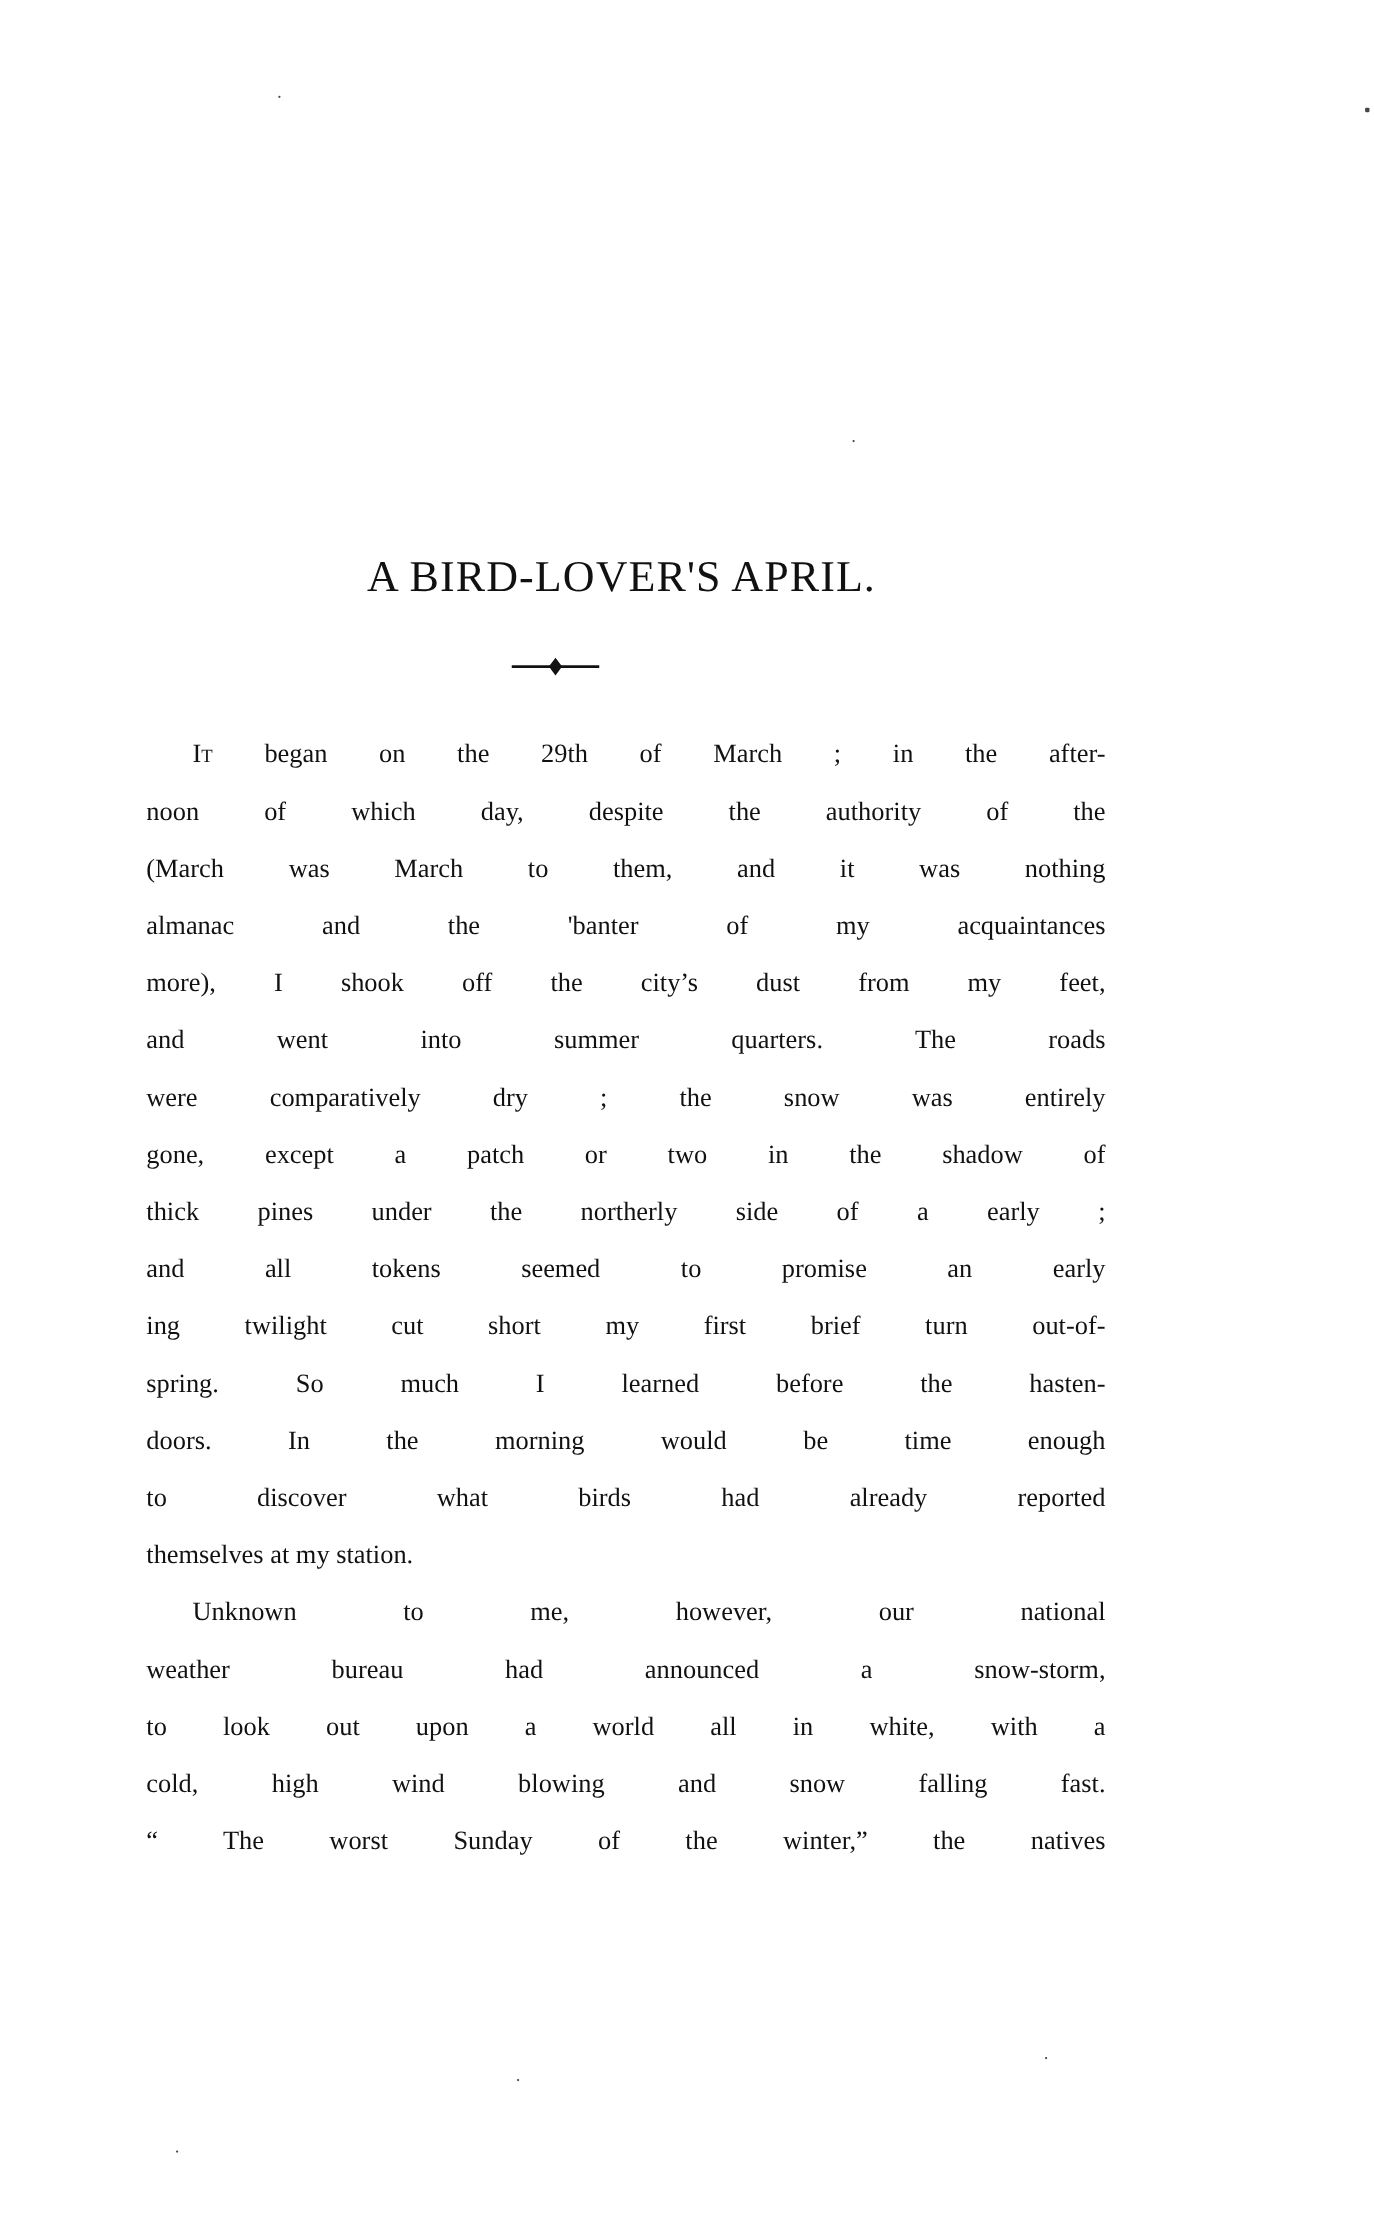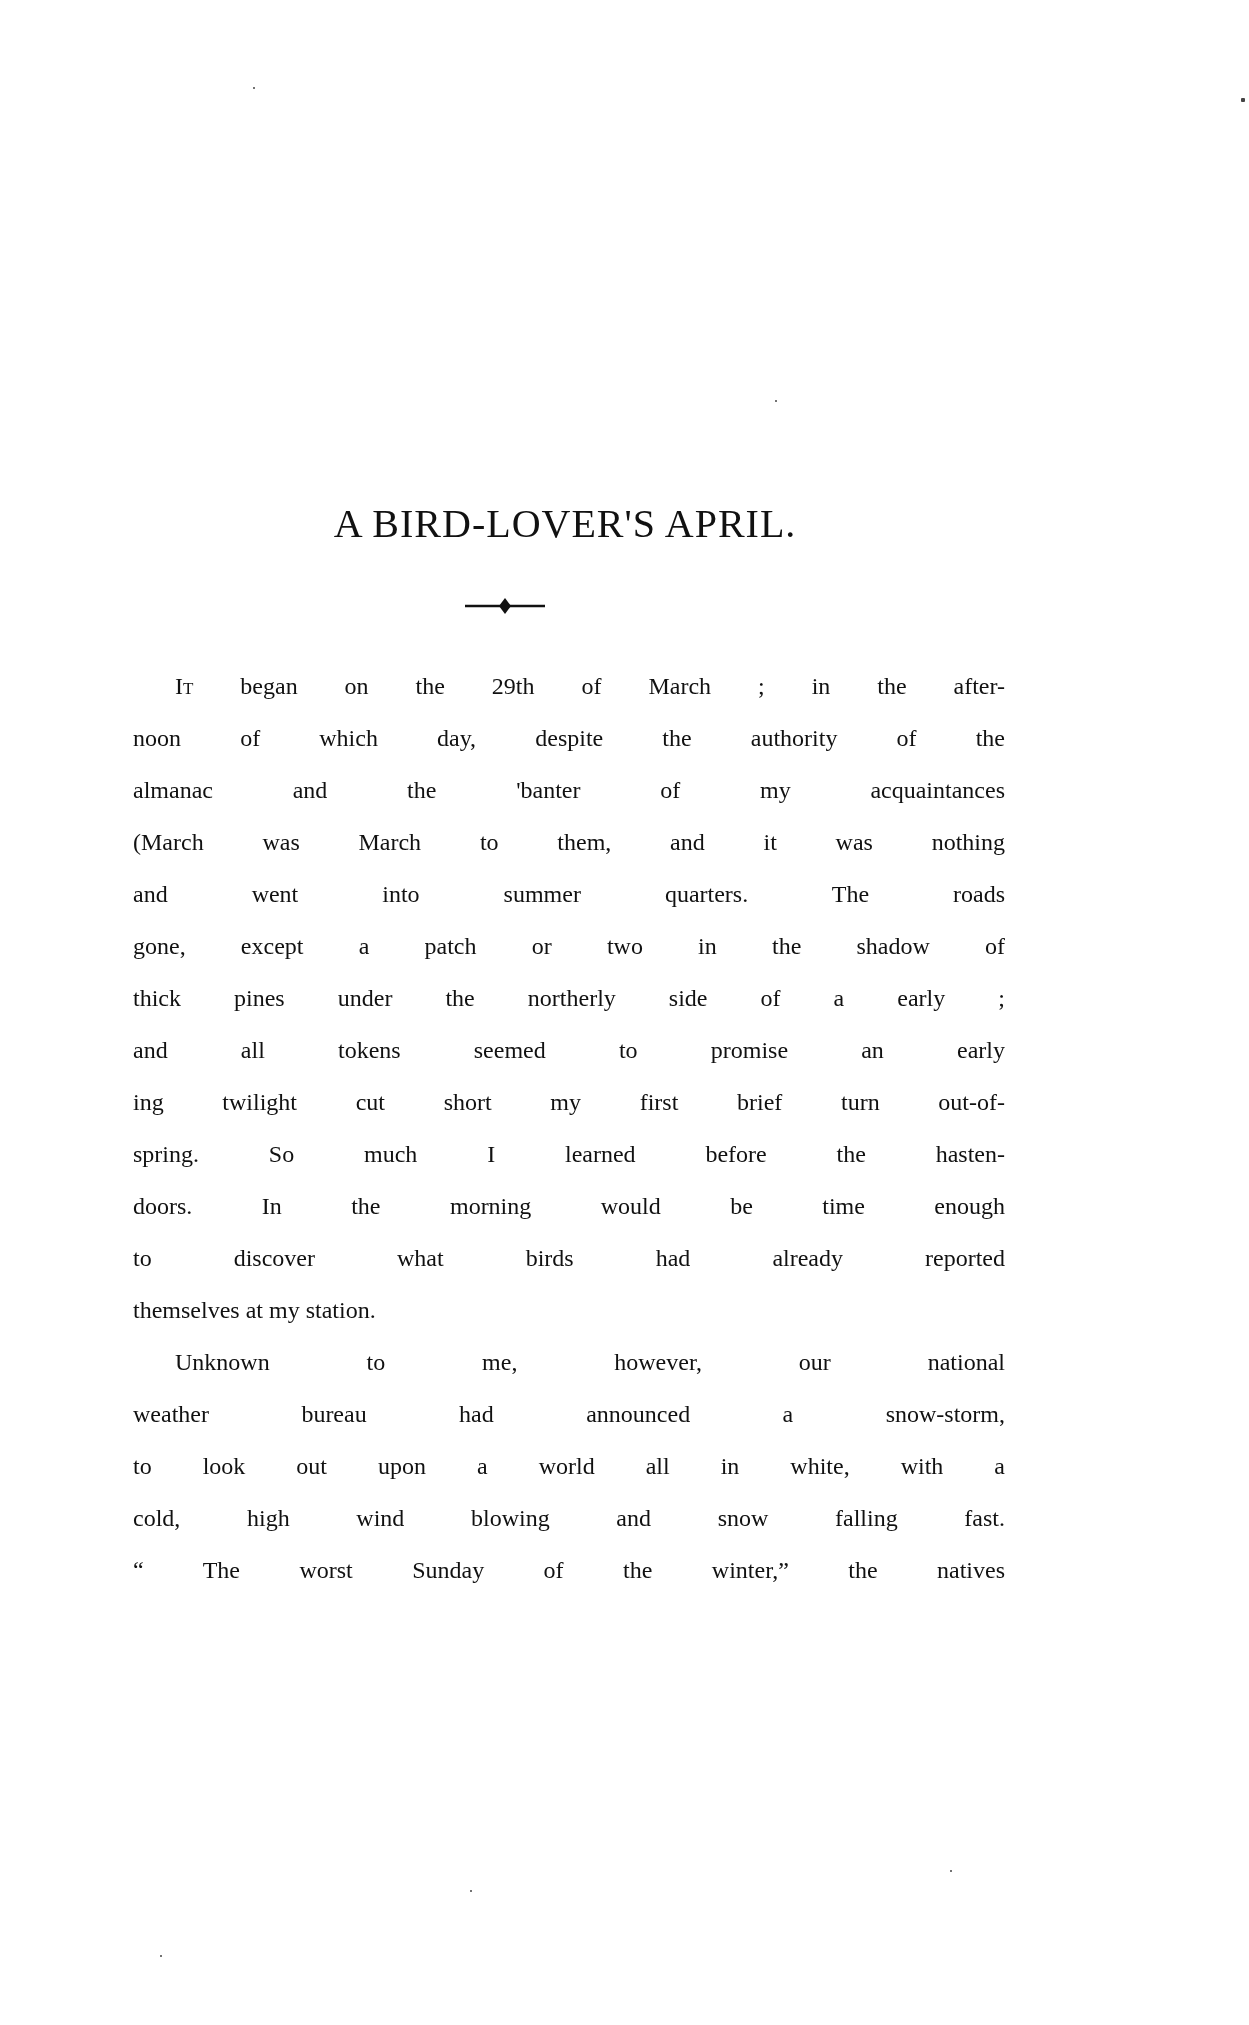--- a/index.html
+++ b/index.html
@@ -82,23 +82,25 @@
 
   <svg class="ornament" viewBox="0 0 80 20">
     <line x1="0" y1="10" x2="80" y2="10" stroke="#111" stroke-width="2.5"></line>
     <polygon points="40,2 46,10 40,18 34,10" fill="#111"></polygon>
   </svg>
 
   <div class="body-text">
     <div class="paragraph">
       <span class="line indent"><span class="smallcaps">It</span><span> began on the 29th of March ; in the after-</span></span>
       <span class="line">noon of which day, despite the authority of the</span>
+      <span class="line">(March was March to them, and it was nothing</span>
       <span class="line">almanac and the 'banter of my acquaintances</span>
-      <span class="line">(March was March to them, and it was nothing</span>
+      <span class="line">more), I shook off the city’s dust from my feet,</span>
       <span class="line">and went into summer quarters. The roads</span>
+      <span class="line">were comparatively dry ; the snow was entirely</span>
       <span class="line">gone, except a patch or two in the shadow of</span>
       <span class="line">thick pines under the northerly side of a early ;</span>
       <span class="line">and all tokens seemed to promise an early</span>
       <span class="line">ing twilight cut short my first brief turn out-of-</span>
       <span class="line">spring. So much I learned before the hasten-</span>
       <span class="line">doors. In the morning would be time enough</span>
       <span class="line">to discover what birds had already reported</span>
       <span class="line last">themselves at my station.</span>
     </div>
     <div class="paragraph">

